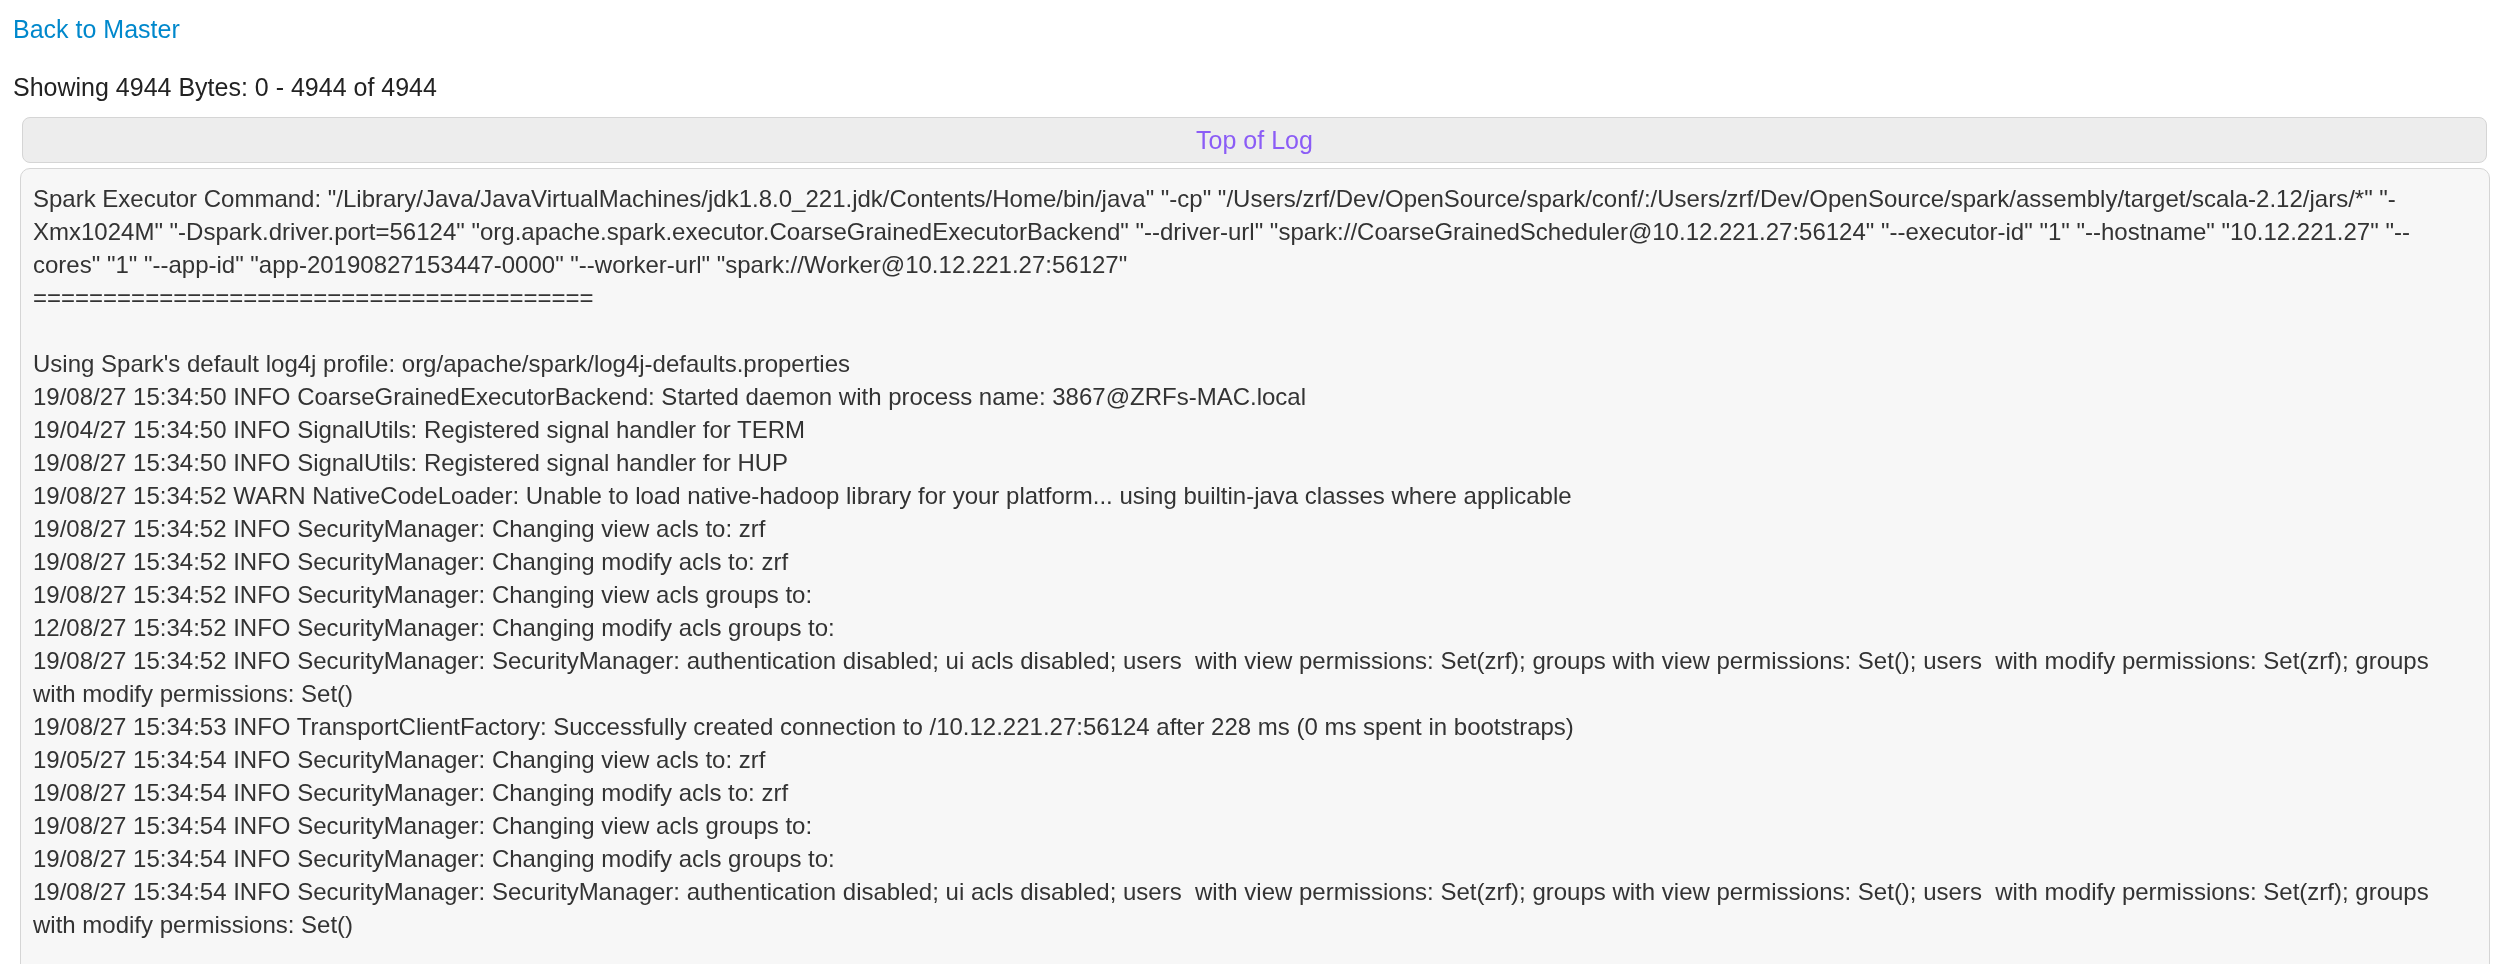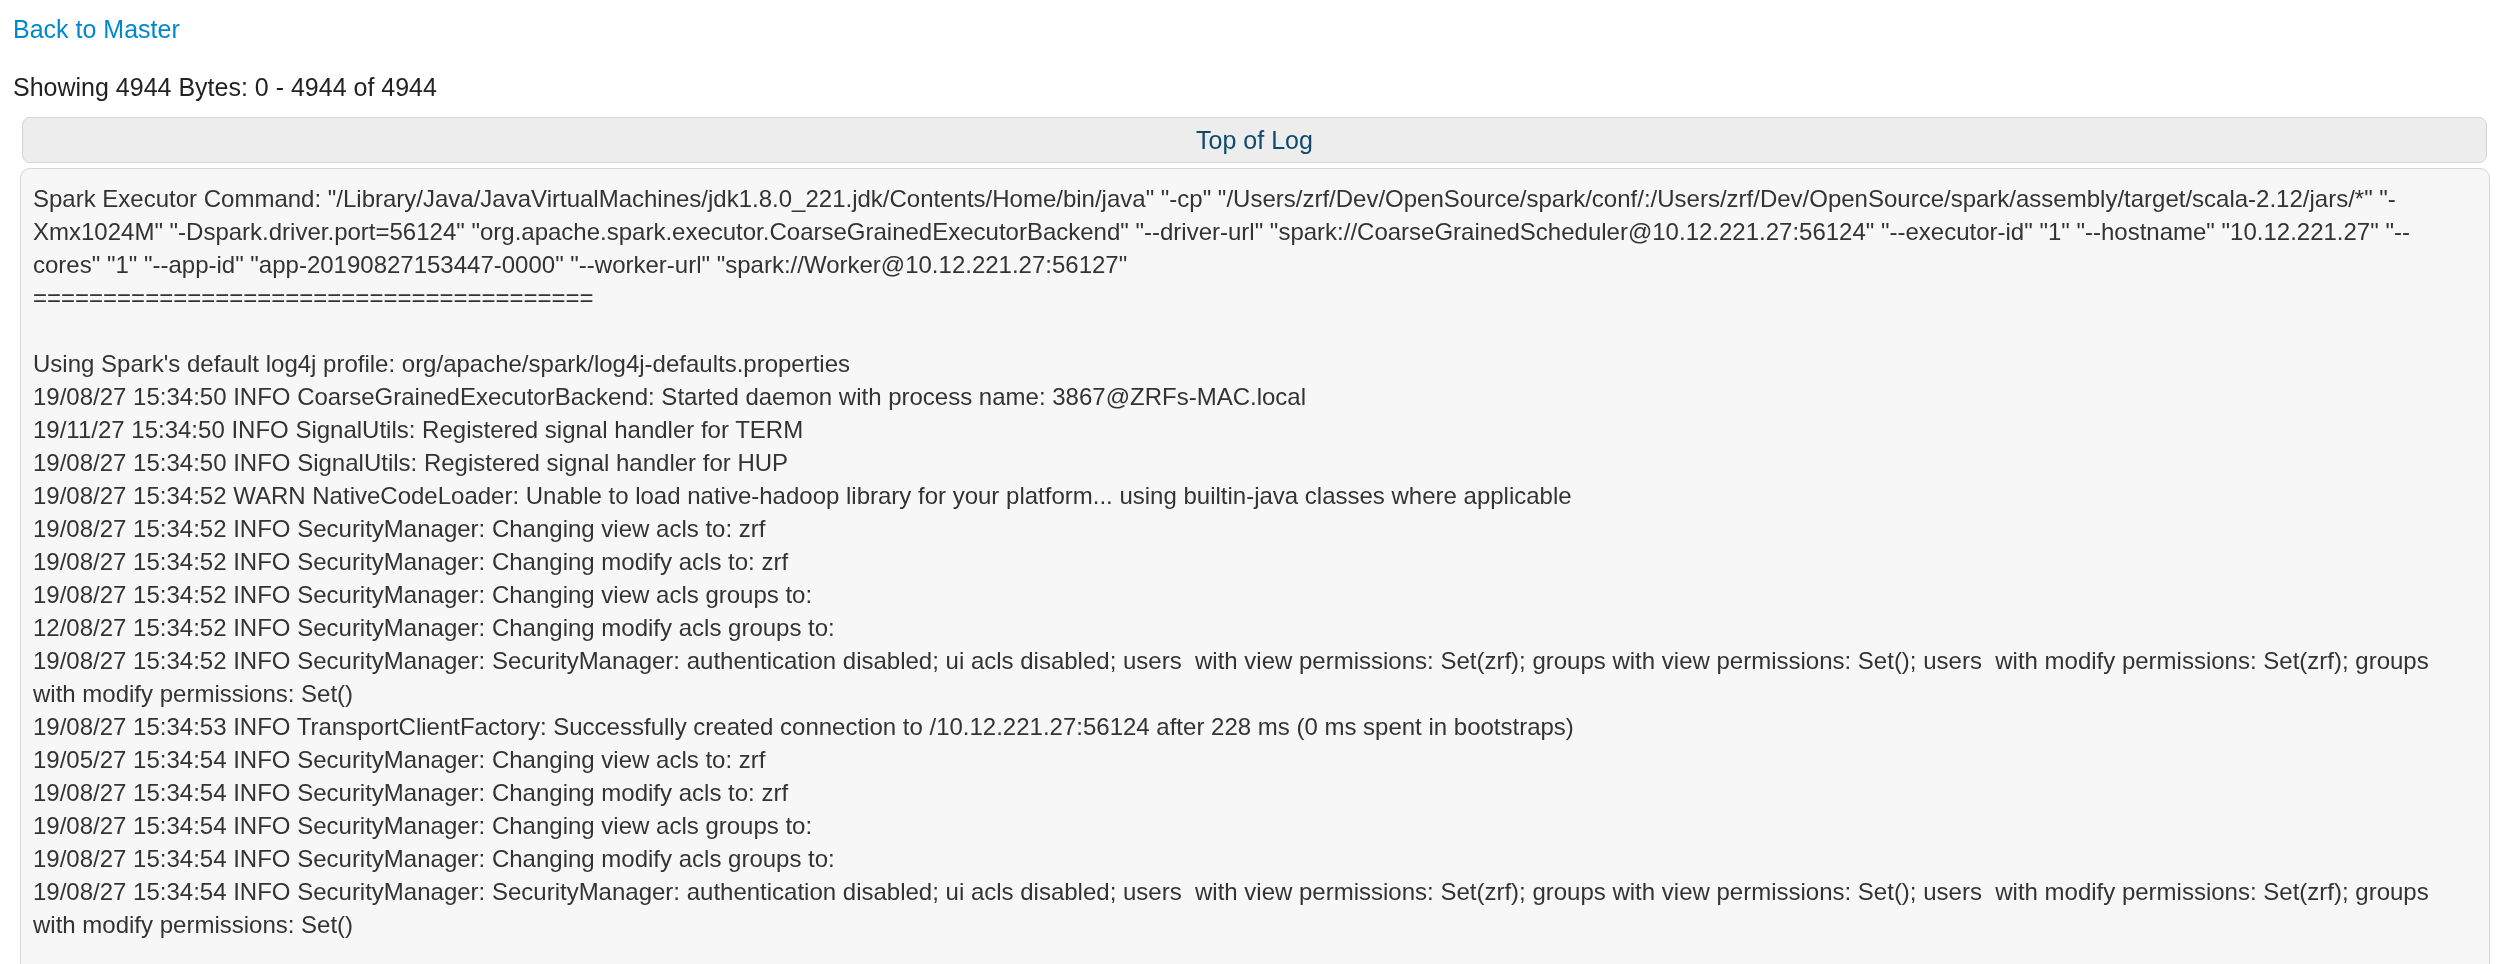--- a/index.html
+++ b/index.html
@@ -33,21 +33,21 @@
 
   .log-header {
     box-sizing: border-box;
     margin: 15px 23px 0 22px;
     height: 46px;
     line-height: 44px;
     text-align: center;
     background: #ededed;
     border: 1px solid #d5d5d5;
     border-radius: 8px;
-    color: #0c4a6e;
+    color: #8b5cf6;
     font-size: 25px;
     cursor: pointer;
   }
 
   .log-box {
     box-sizing: border-box;
     margin: 5px 20px 0 20px;
     min-height: 810px;
     background: #f7f7f7;
     border: 1px solid #d5d5d5;
@@ -78,21 +78,21 @@
     <span>Top of Log</span>
   </div>
 
   <div class="log-box">
     <div>
         <div class="log-line">Spark Executor Command: "/Library/Java/JavaVirtualMachines/jdk1.8.0_221.jdk/Contents/Home/bin/java" "-cp" "/Users/zrf/Dev/OpenSource/spark/conf/:/Users/zrf/Dev/OpenSource/spark/assembly/target/scala-2.12/jars/*" "-Xmx1024M" "-Dspark.driver.port=56124" "org.apache.spark.executor.CoarseGrainedExecutorBackend" "--driver-url" "spark://CoarseGrainedScheduler@10.12.221.27:56124" "--executor-id" "1" "--hostname" "10.12.221.27" "--cores" "1" "--app-id" "app-20190827153447-0000" "--worker-url" "spark://Worker@10.12.221.27:56127"</div>
         <div class="log-line">========================================</div>
         <div class="log-line"></div>
         <div class="log-line">Using Spark's default log4j profile: org/apache/spark/log4j-defaults.properties</div>
         <div class="log-line">19/08/27 15:34:50 INFO CoarseGrainedExecutorBackend: Started daemon with process name: 3867@ZRFs-MAC.local</div>
-        <div class="log-line">19/11/27 15:34:50 INFO SignalUtils: Registered signal handler for TERM</div>
+        <div class="log-line">19/04/27 15:34:50 INFO SignalUtils: Registered signal handler for TERM</div>
         <div class="log-line">19/08/27 15:34:50 INFO SignalUtils: Registered signal handler for HUP</div>
         <div class="log-line">19/08/27 15:34:52 WARN NativeCodeLoader: Unable to load native-hadoop library for your platform... using builtin-java classes where applicable</div>
         <div class="log-line">19/08/27 15:34:52 INFO SecurityManager: Changing view acls to: zrf</div>
         <div class="log-line">19/08/27 15:34:52 INFO SecurityManager: Changing modify acls to: zrf</div>
         <div class="log-line">19/08/27 15:34:52 INFO SecurityManager: Changing view acls groups to:</div>
         <div class="log-line">12/08/27 15:34:52 INFO SecurityManager: Changing modify acls groups to:</div>
         <div class="log-line">19/08/27 15:34:52 INFO SecurityManager: SecurityManager: authentication disabled; ui acls disabled; users  with view permissions: Set(zrf); groups with view permissions: Set(); users  with modify permissions: Set(zrf); groups with modify permissions: Set()</div>
         <div class="log-line">19/08/27 15:34:53 INFO TransportClientFactory: Successfully created connection to /10.12.221.27:56124 after 228 ms (0 ms spent in bootstraps)</div>
         <div class="log-line">19/05/27 15:34:54 INFO SecurityManager: Changing view acls to: zrf</div>
         <div class="log-line">19/08/27 15:34:54 INFO SecurityManager: Changing modify acls to: zrf</div>

